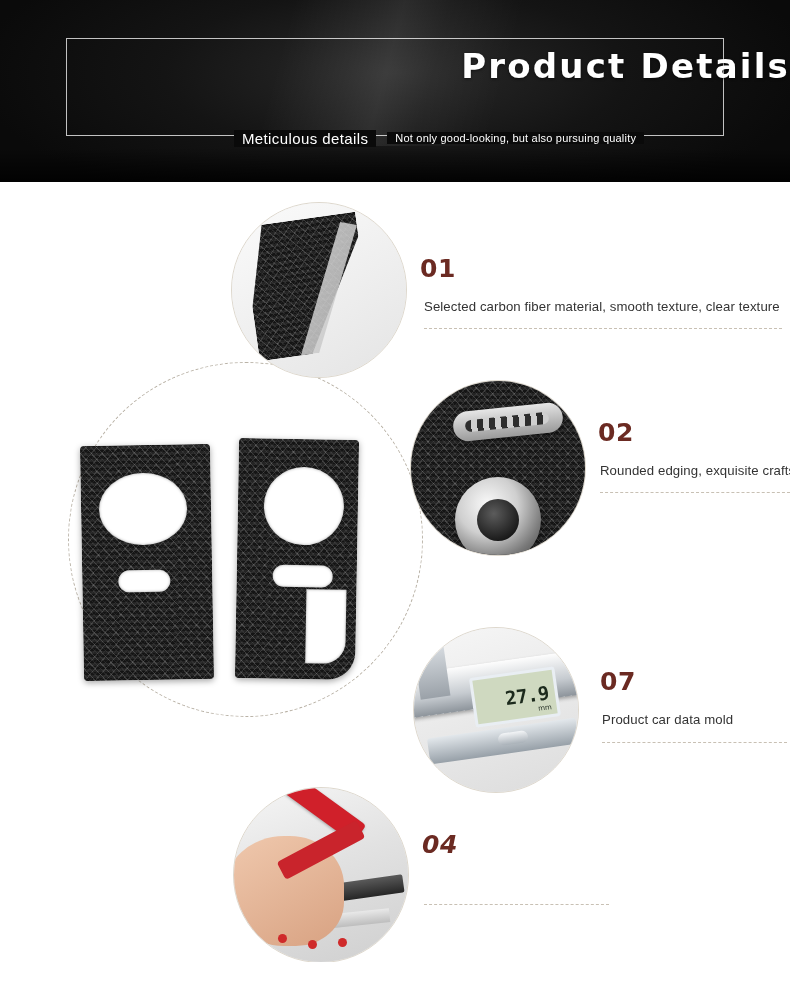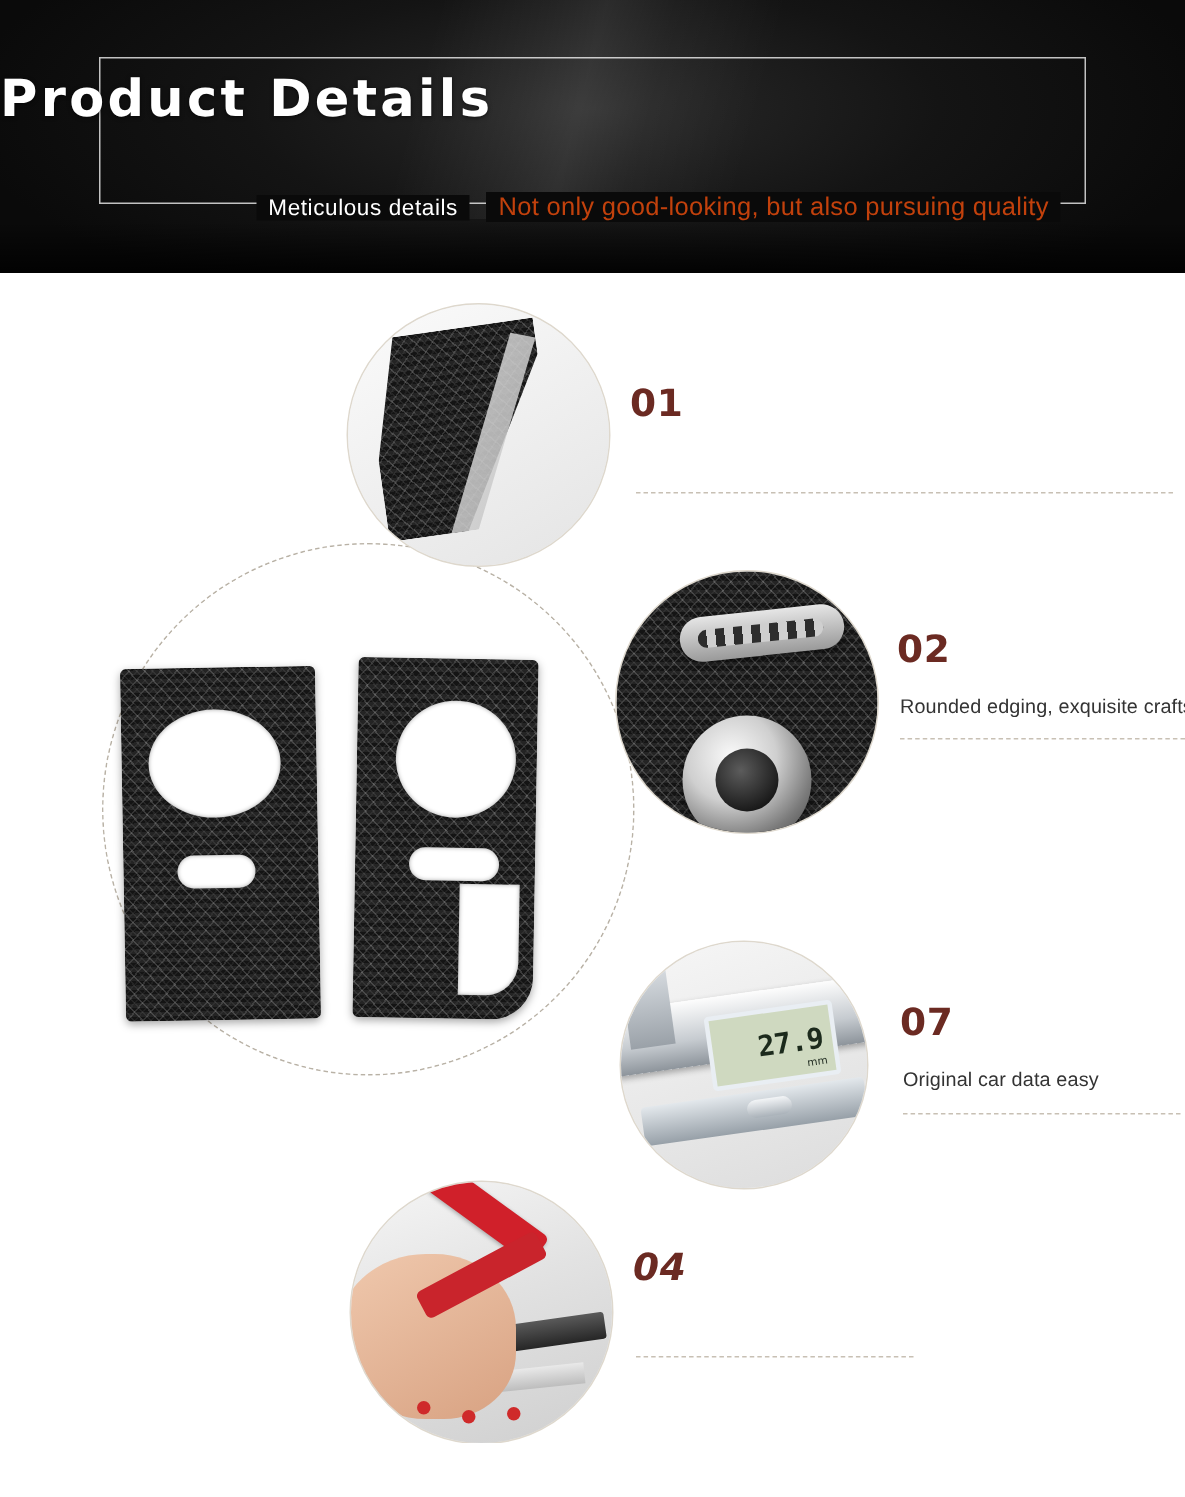--- a/index.html
+++ b/index.html
@@ -55,21 +55,21 @@
     position: absolute;
     left: 66px; top: 38px;
     width: 658px; height: 98px;
     border: 1px solid rgba(255,255,255,0.75);
     z-index: 2;
   }
   .header-title {
     position: absolute;
     left: 0; top: 46px;
     width: 790px;
-    text-align: left;
+    text-align: right;
     color: #ffffff;
     font-size: 34px;
     font-weight: bold;
     letter-spacing: 2.2px;
     font-family: "DejaVu Sans", sans-serif;
     z-index: 3;
     text-shadow: 0 1px 3px rgba(0,0,0,0.6);
   }
   .header-sub-wrap {
     position: absolute;
@@ -84,22 +84,22 @@
     margin-left: 44px;
   }
   .header-sub-left {
     color: #ffffff;
     font-size: 15px;
     letter-spacing: 0.4px;
     background: #0a0a0a;
     padding: 0 8px;
   }
   .header-sub-right {
-    color: #c2410c;
-    font-size: 17px;
+    color: #ffffff;
+    font-size: 11px;
     letter-spacing: 0.2px;
     background: #0a0a0a;
     padding: 0 8px;
   }
 
   
   .content {
     position: absolute;
     left: 0; top: 182px;
     width: 790px;
@@ -383,20 +383,21 @@
         <div class="hole" style="left:70px; top:150px; width:40px; height:74px; border-radius:0 0 22px 0;"></div>
       </div>
     </div>
 
     <div class="detail-circle" style="left:231px; top:20px; width:176px; height:176px;">
       <div style="position:absolute;inset:0;background:linear-gradient(150deg,#fbfbfb,#e4e4e4);"></div>
       <div class="c1-art cf"></div>
       <div class="c1-edge"></div>
     </div>
     <div class="num" style="left:420px; top:72px;">01</div>
+    <div class="desc" style="left:424px; top:117px;">Selected carbon fiber material, smooth texture, clear texture</div>
     <div class="dash-rule" style="left:424px; top:146px; width:358px;"></div>
 
     <div class="detail-circle" style="left:410px; top:198px; width:176px; height:176px;">
       <div class="cf" style="position:absolute;inset:0;"></div>
       <div class="c2-vent"></div>
       <div class="c2-knob"></div>
     </div>
     <div class="num" style="left:598px; top:236px;">02</div>
     <div class="desc" style="left:600px; top:281px;">Rounded edging, exquisite craftsmanship</div>
     <div class="dash-rule" style="left:600px; top:310px; width:190px;"></div>
@@ -406,21 +407,21 @@
       <div class="cal-body"></div>
       <div class="cal-jaw"></div>
       <div class="cal-lower"></div>
       <div class="cal-btn"></div>
       <div class="cal-screen">
         <span class="cal-read">27.9</span>
         <span class="cal-unit">mm</span>
       </div>
     </div>
     <div class="num" style="left:600px; top:485px;">07</div>
-    <div class="desc" style="left:602px; top:530px;">Original car data easy</div>
+    <div class="desc" style="left:602px; top:530px;">Product car data mold</div>
     <div class="dash-rule" style="left:602px; top:560px; width:185px;"></div>
 
     <div class="detail-circle" style="left:233px; top:605px; width:176px; height:176px;">
       <div class="c4-bg"></div>
       <div class="c4-strip2"></div>
       <div class="c4-strip"></div>
       <div class="c4-hand"></div>
       <div class="c4-tool"></div>
       <div class="c4-tool2"></div>
       <div class="c4-dot" style="left:44px; top:146px;"></div>

